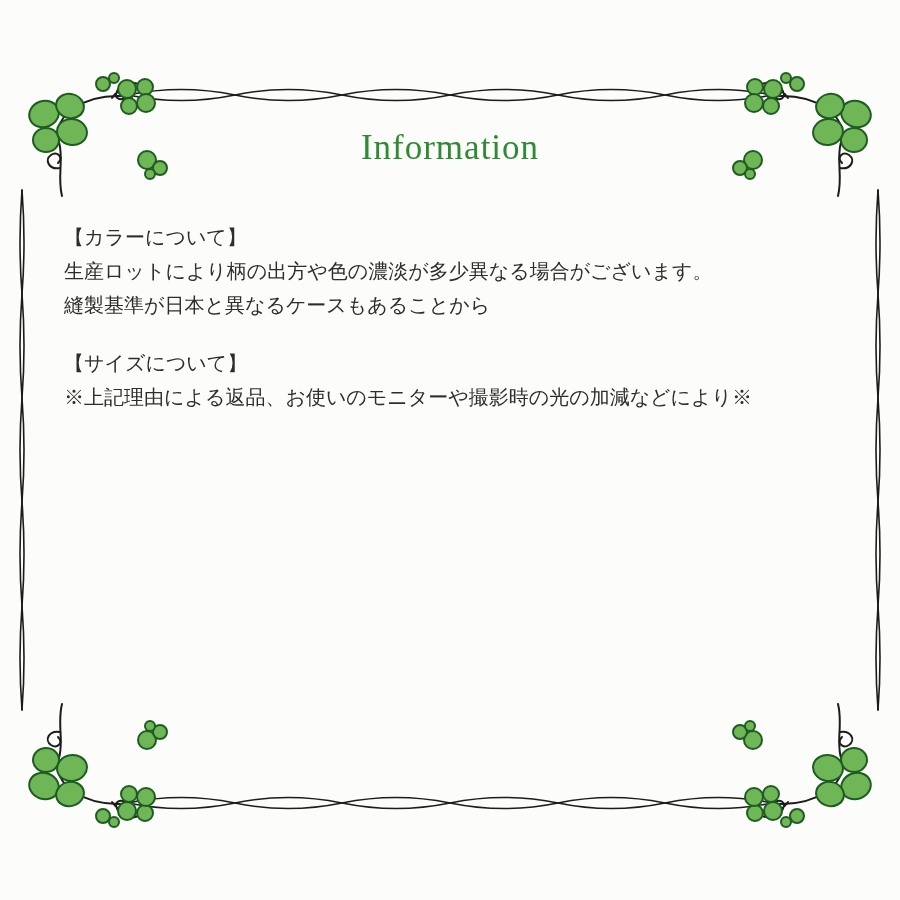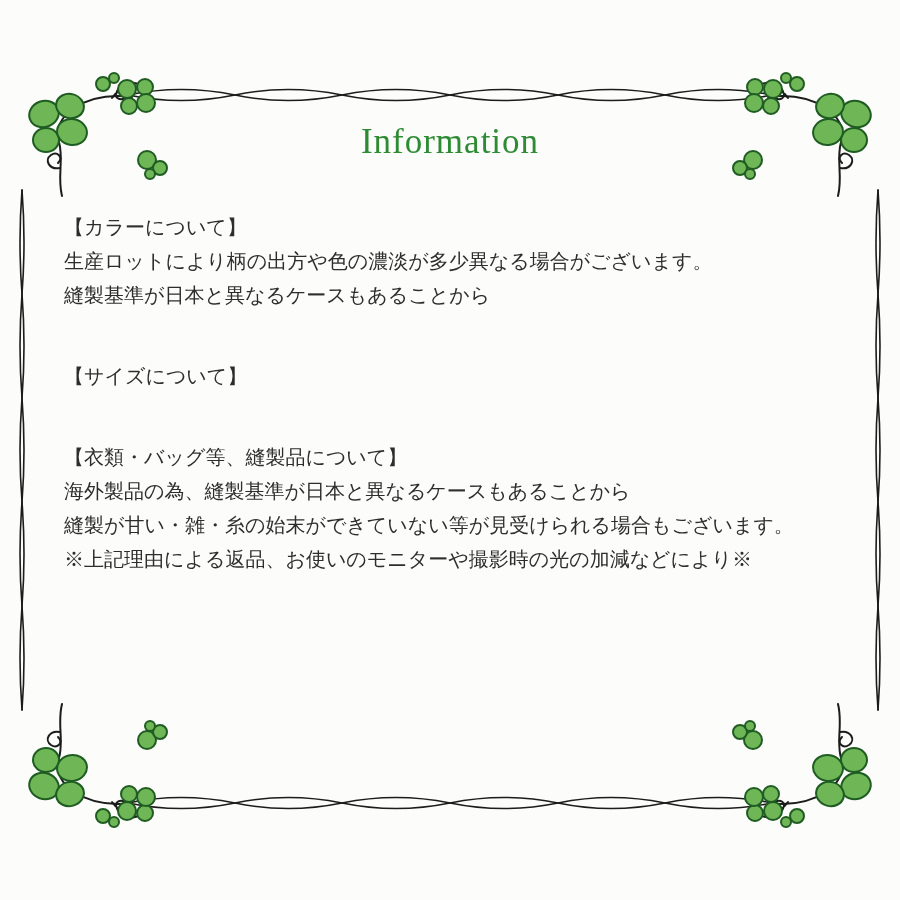--- a/index.html
+++ b/index.html
@@ -17,34 +17,34 @@
     width:900px;height:900px;
     background:var(--background);
     overflow:hidden;
     font-family:"Liberation Sans",sans-serif;
   }
   .frame-svg{position:absolute;left:0;top:0;width:900px;height:900px;}
   .ink{fill:none;stroke:var(--ink);stroke-width:2;stroke-linecap:round;}
   .braid{fill:none;stroke:var(--ink);stroke-width:1.6;stroke-linecap:round;}
   .petal{fill:var(--clover-fill);stroke:var(--clover-outline);stroke-width:2;}
   .title{
-    position:absolute;top:122px;left:0;width:100%;
+    position:absolute;top:128px;left:0;width:100%;
     margin:0;text-align:center;
     font-family:"Liberation Serif",serif;
     font-weight:normal;
     font-size:35px;letter-spacing:1px;
     color:var(--title-green);
   }
   .sections{
-    position:absolute;left:64px;top:210px;width:780px;
+    position:absolute;left:64px;top:220px;width:780px;
     color:var(--text);
     font-size:20px;line-height:34px;
   }
   .sections p{margin:0;}
-  .section + .section{margin-top:47px;}
+  .section + .section{margin-top:24px;}
   .footer-note{margin-top:34px;}
 </style>
 </head>
 <body>
 
 <div class="page">
 
   <svg class="frame-svg" viewBox="0 0 900 900" aria-hidden="true">
     <defs>
 
@@ -96,22 +96,17 @@
     <div class="section">
       <p>【カラーについて】</p>
       <p>生産ロットにより柄の出方や色の濃淡が多少異なる場合がございます。</p>
       <p>縫製基準が日本と異なるケースもあることから</p>
     </div>
 
     <div class="section">
       <p>【サイズについて】</p>
     </div>
 
-    <div class="section">
-      <p>【衣類・バッグ等、縫製品について】</p>
-      <p>海外製品の為、縫製基準が日本と異なるケースもあることから</p>
-      <p>縫製が甘い・雑・糸の始末ができていない等が見受けられる場合もございます。</p>
-    </div>
 
     <p class="footer-note">※上記理由による返品、お使いのモニターや撮影時の光の加減などにより※</p>
   </div>
 
 </div>
 
 </body></html>

